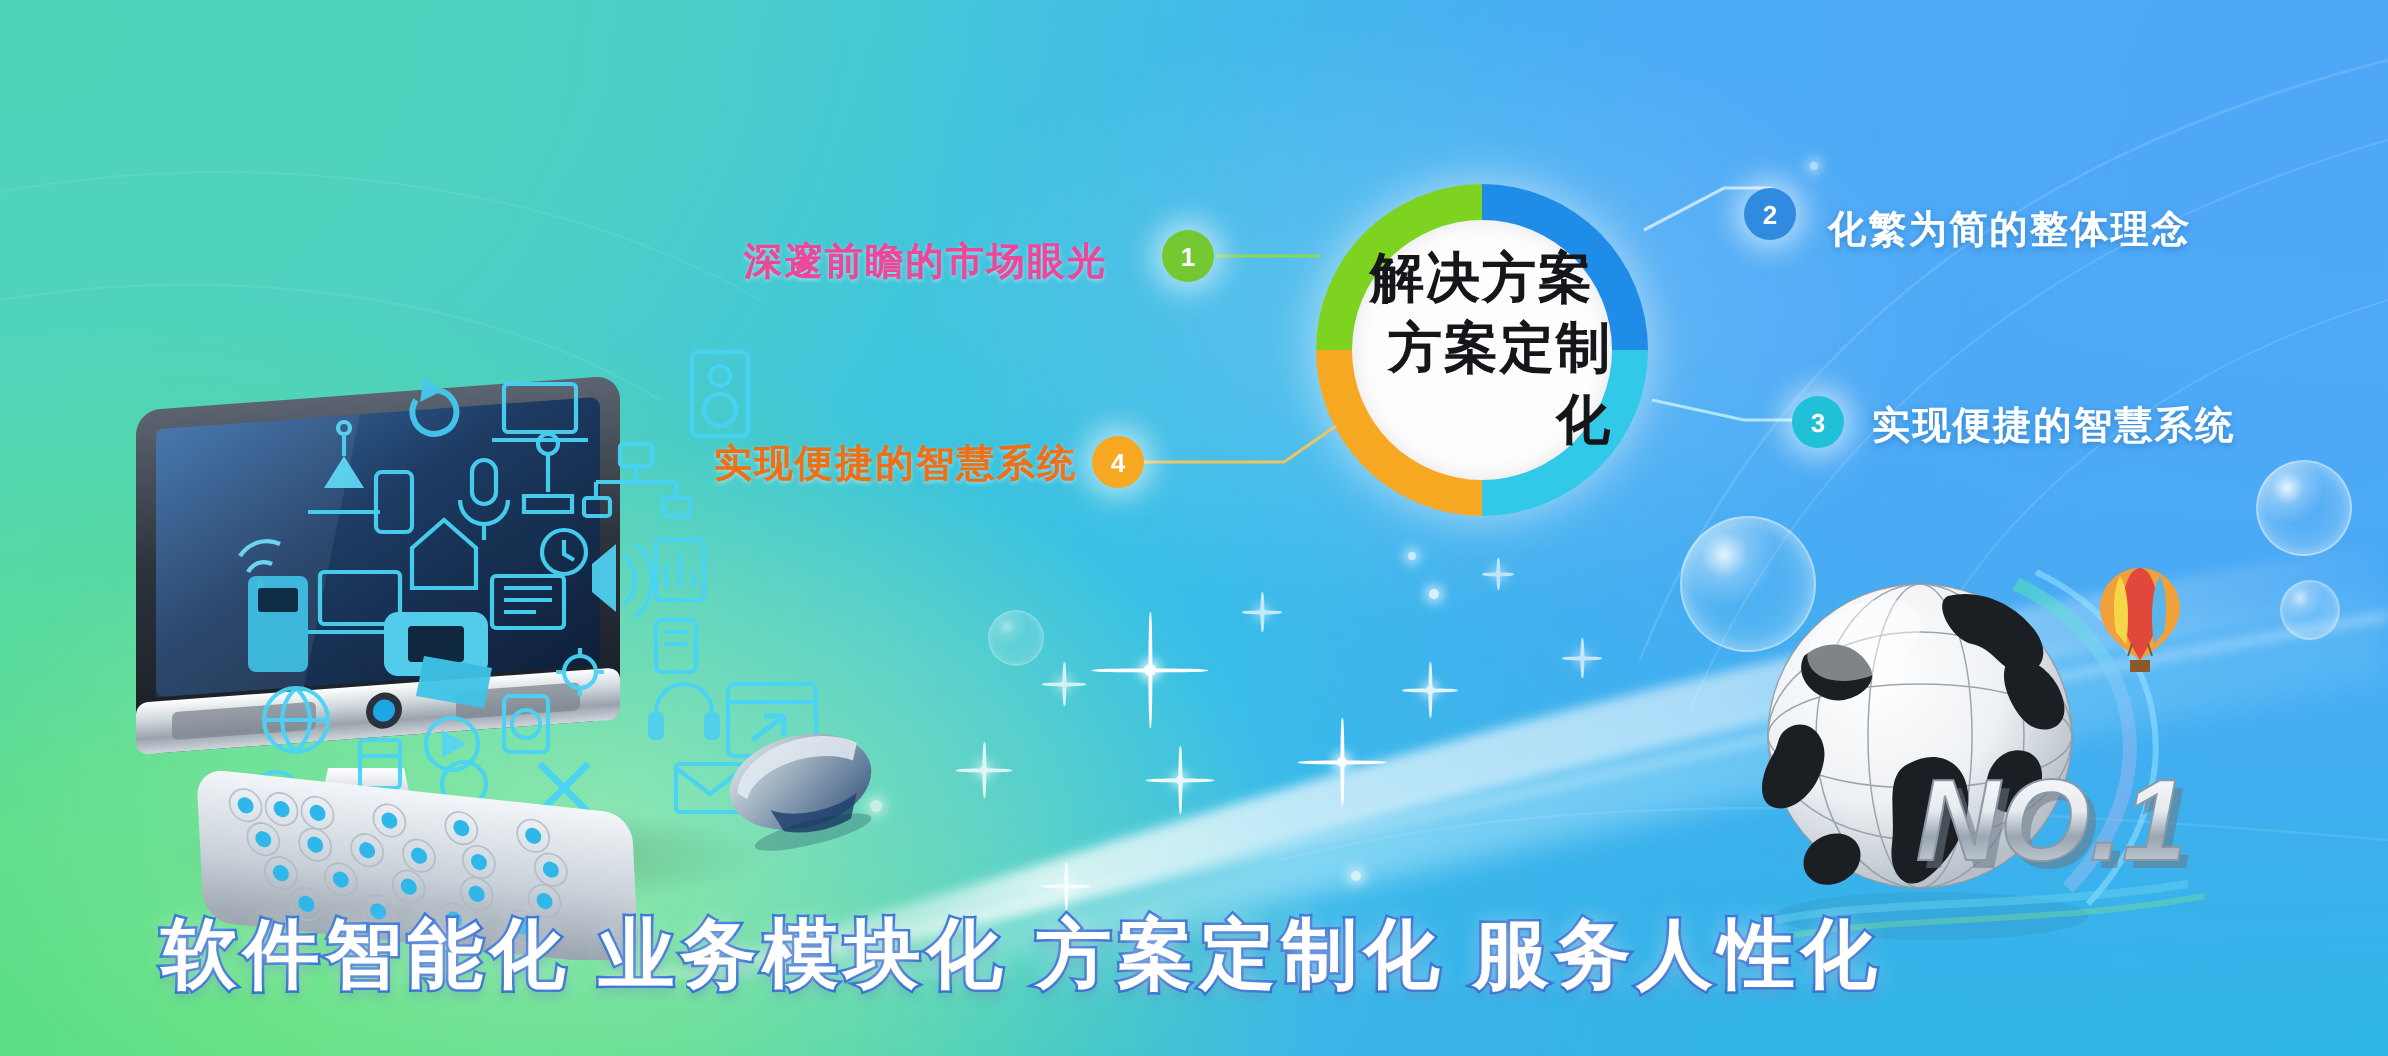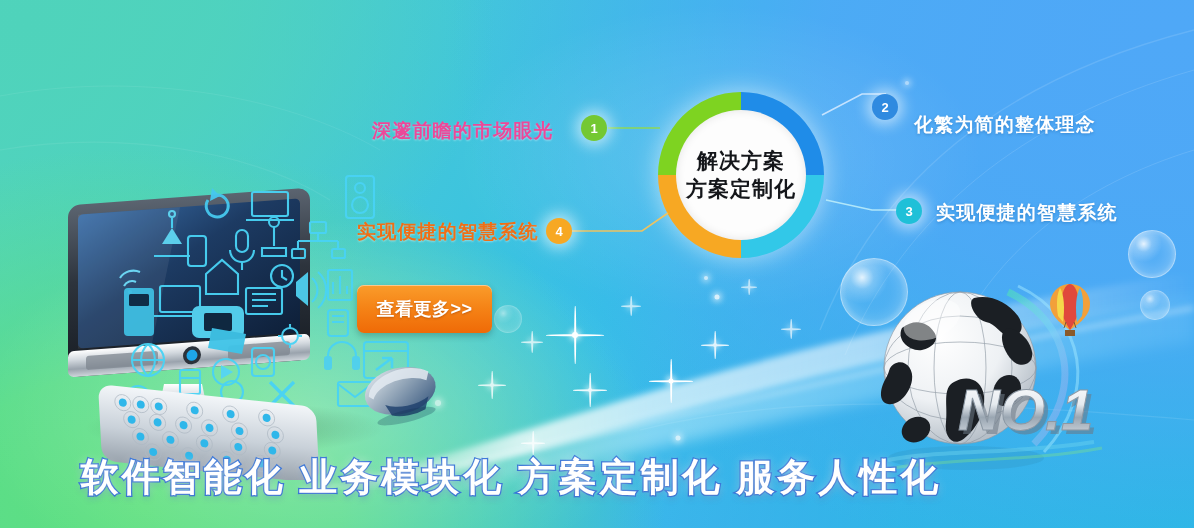--- a/index.html
+++ b/index.html
@@ -61,21 +61,21 @@
     filter:drop-shadow(0 0 12px rgba(255,255,255,.55));
   }
   .donut-hole{
     position:absolute;left:676px;top:110px;width:130px;height:130px;
     border-radius:50%;background:#fdfdfd;
     box-shadow:0 0 10px rgba(0,0,0,.10) inset;
   }
   .donut-text{
     position:absolute;left:676px;top:110px;width:130px;height:130px;
     display:flex;flex-direction:column;align-items:center;justify-content:center;
-    color:#14161a;font-weight:bold;font-size:21px;line-height:1.32;letter-spacing:1px;
+    color:#14161a;font-weight:bold;font-size:27px;line-height:1.32;letter-spacing:1px;
     text-align:right;
   }
 
   
   .connectors{position:absolute;left:0;top:0;width:1194px;height:528px;}
 
   
   .badge{
     position:absolute;width:26px;height:26px;border-radius:50%;
     display:flex;align-items:center;justify-content:center;
@@ -540,25 +540,24 @@
     <path d="M608,128 L660,128" stroke="#8fd94e" stroke-width="1.6" fill="none" opacity=".95"></path>
     <path d="M822,115 L862,94 L886,94" stroke="#cfe8ff" stroke-width="1.6" fill="none" opacity=".9"></path>
     <path d="M826,200 L872,210 L898,210" stroke="#bff0fa" stroke-width="1.6" fill="none" opacity=".85"></path>
     <path d="M572,231 L642,231 L668,213" stroke="#f5c35a" stroke-width="1.6" fill="none" opacity=".95"></path>
   </svg>
 
   <div class="feat blue" style="left:372px;top:118px;">深邃前瞻的市场眼光</div>
   <div class="badge b1" style="left:581px;top:115px;">1</div>
 
   <div class="badge b2" style="left:872px;top:94px;">2</div>
-  <div class="feat white" style="left:914px;top:112px;">化繁为简的整体理念</div>
+  <div class="feat white" style="left:914px;top:102px;">化繁为简的整体理念</div>
 
   <div class="badge b3" style="left:896px;top:198px;">3</div>
   <div class="feat white" style="left:936px;top:200px;">实现便捷的智慧系统</div>
 
   <div class="feat orange" style="left:357px;top:219px;">实现便捷的智慧系统</div>
   <div class="badge b4" style="left:546px;top:218px;">4</div>
 
-  <button id="cta">查看更多&gt;&gt;</button>
 
   <div id="slogan">软件智能化 业务模块化 方案定制化 服务人性化</div>
 
 </div>
 
 </body></html>

